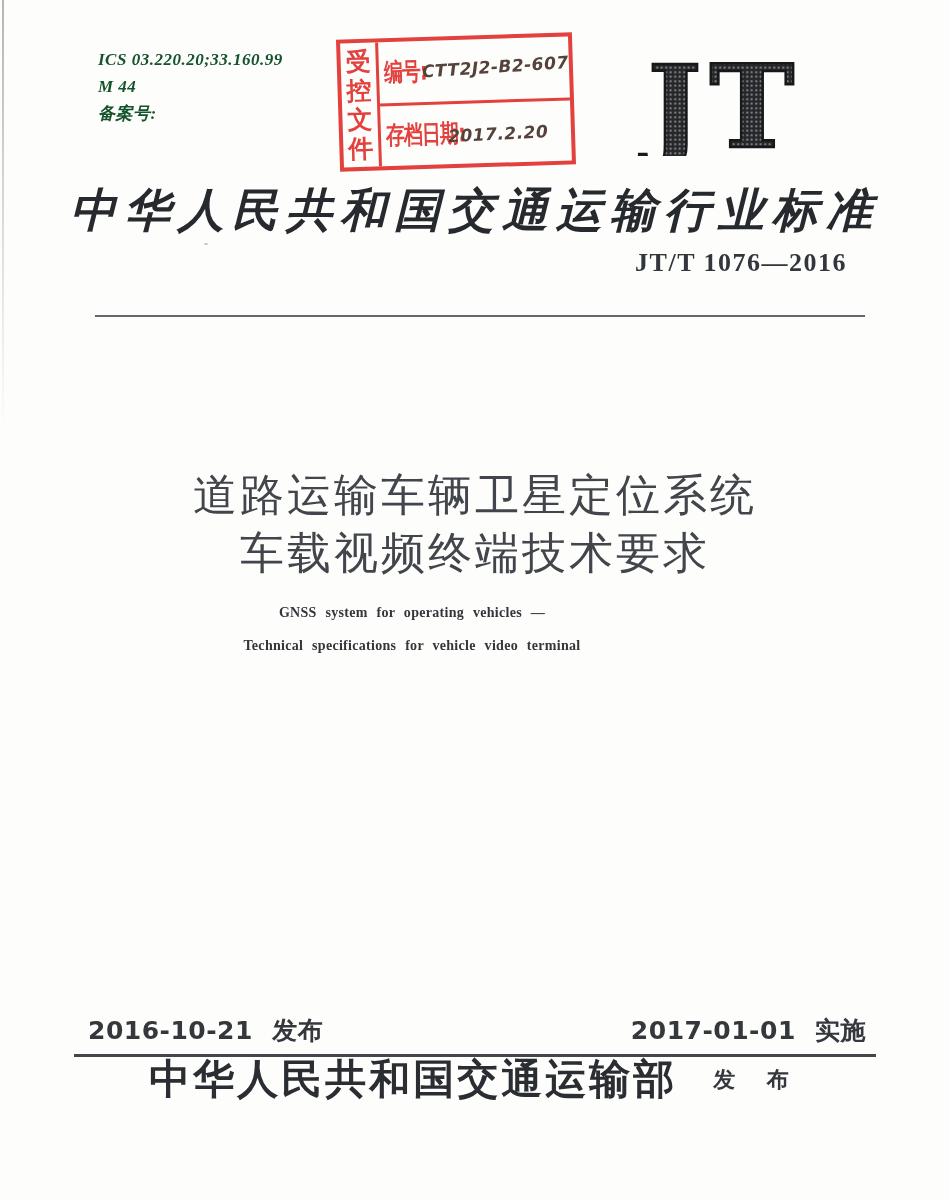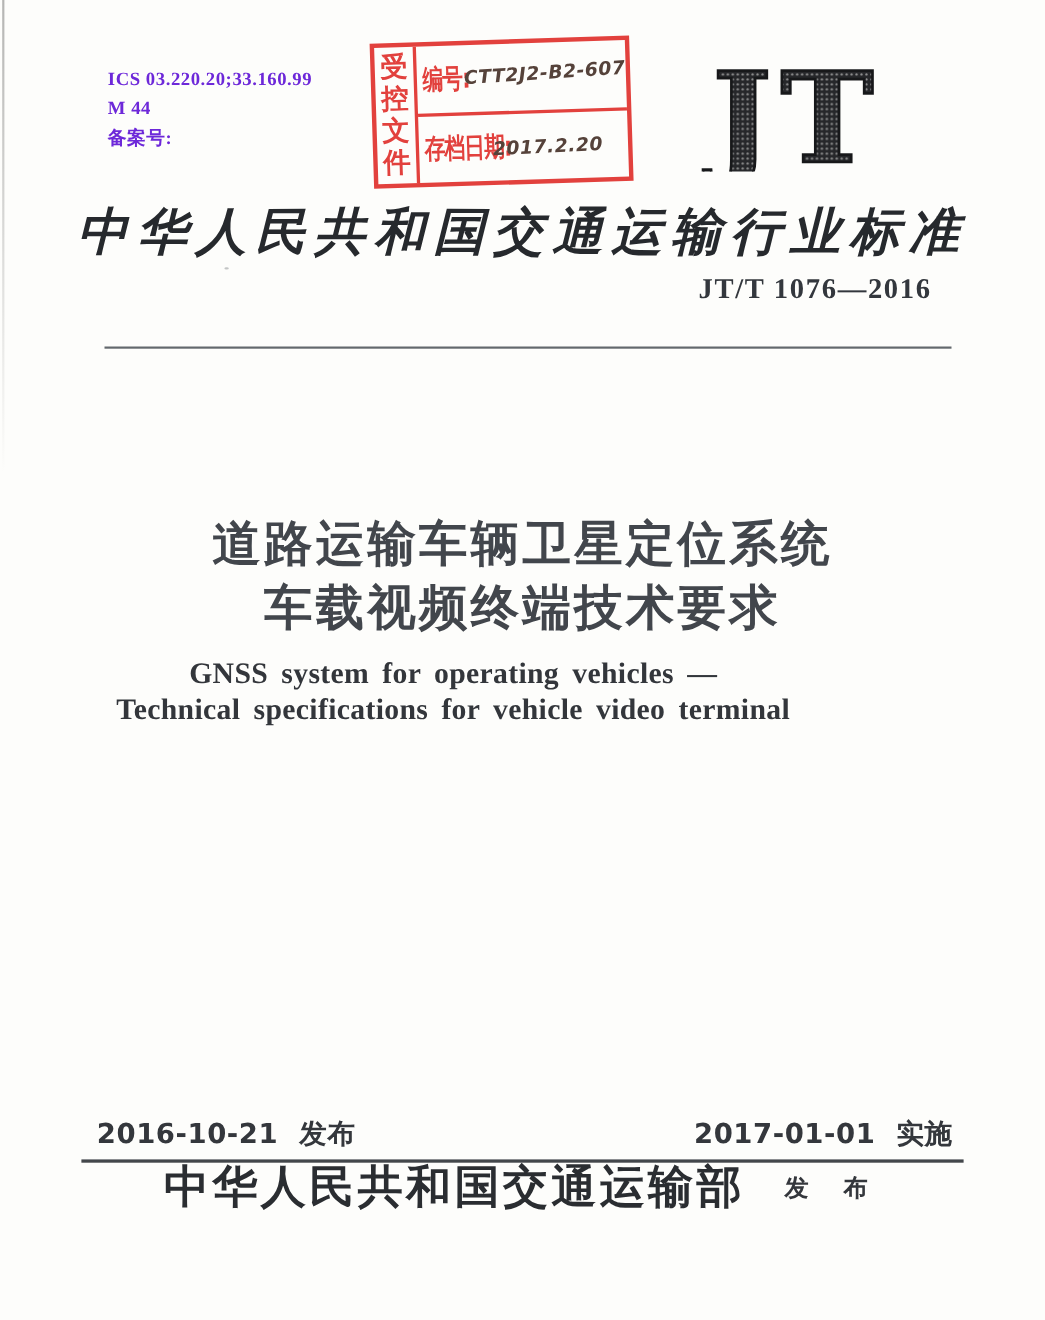--- a/index.html
+++ b/index.html
@@ -12,24 +12,25 @@
   .page{
     position:relative;width:950px;height:1200px;
     background:#fdfdfb;
   }
   .scan-edge{
     position:absolute;left:2px;top:0;width:2px;height:430px;
     background:linear-gradient(#b5b5b3,rgba(200,200,198,0));
   }
   
   .ics-block{
-    position:absolute;left:98px;top:58px;
+    position:absolute;left:98px;top:46px;
     font-weight:bold;font-size:17px;line-height:27px;
-    color:#6d28d9;letter-spacing:0.5px;
-    font-family:"Liberation Serif","DejaVu Serif",serif;
+    color:#14532d;letter-spacing:0.5px;
+    font-family:"Liberation Serif","DejaVu Serif",serif;
+    font-style:italic;
   }
   
   .stamp{
     position:absolute;left:338px;top:36px;width:236px;height:132px;
     transform:rotate(-1.8deg);
     border:4px solid #e2413d;
     display:flex;box-sizing:border-box;
     background:rgba(255,255,255,0.0);
   }
   .stamp-left{
@@ -71,28 +72,28 @@
     font-family:"Liberation Serif","DejaVu Serif",serif;
   }
   .rule-top{
     position:absolute;top:315px;left:95px;width:770px;height:2px;
     background:#63686d;
   }
   
   .cn-title{
     position:absolute;top:466px;left:0;width:950px;text-align:center;
     font-family:"DejaVu Sans","Liberation Sans",sans-serif;
-    font-weight:bold;font-size:44px;line-height:58px;letter-spacing:3px;
+    font-weight:normal;font-size:44px;line-height:58px;letter-spacing:3px;
     color:#42464c;
   }
   
   .en-title{
     position:absolute;top:596px;left:0;width:824px;text-align:center;
     font-family:"Liberation Serif","DejaVu Serif",serif;
-    font-weight:bold;font-size:27px;line-height:33px;
+    font-weight:bold;font-size:14px;line-height:33px;
     color:#33363b;word-spacing:5px;letter-spacing:0.3px;
   }
   
   .dates{
     position:absolute;top:1014px;left:88px;width:778px;
     display:flex;justify-content:space-between;align-items:center;
     font-family:"DejaVu Sans","Liberation Sans",sans-serif;
     font-size:25px;font-weight:bold;color:#34373c;letter-spacing:0.5px;
   }
   .date-group .label{margin-left:10px;}

